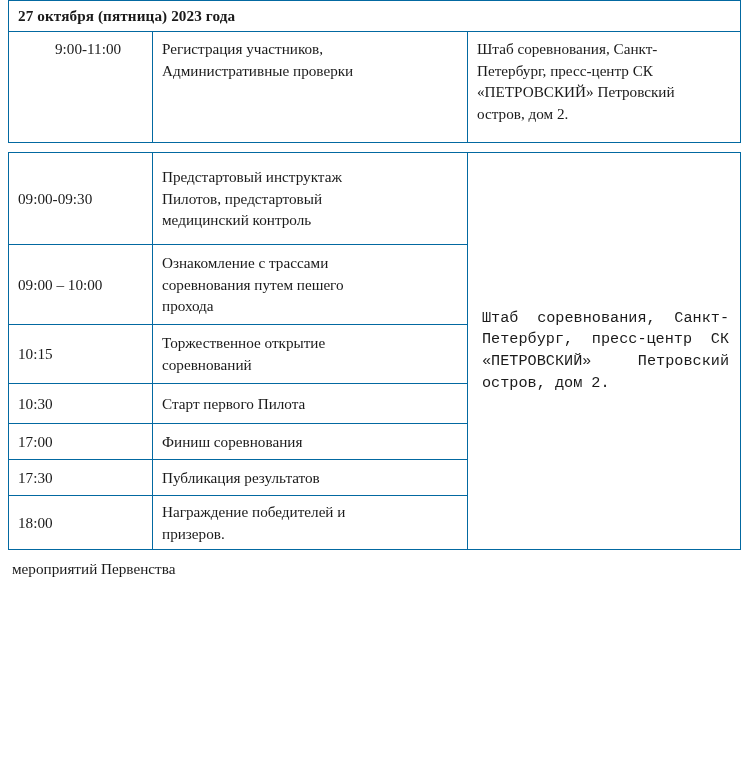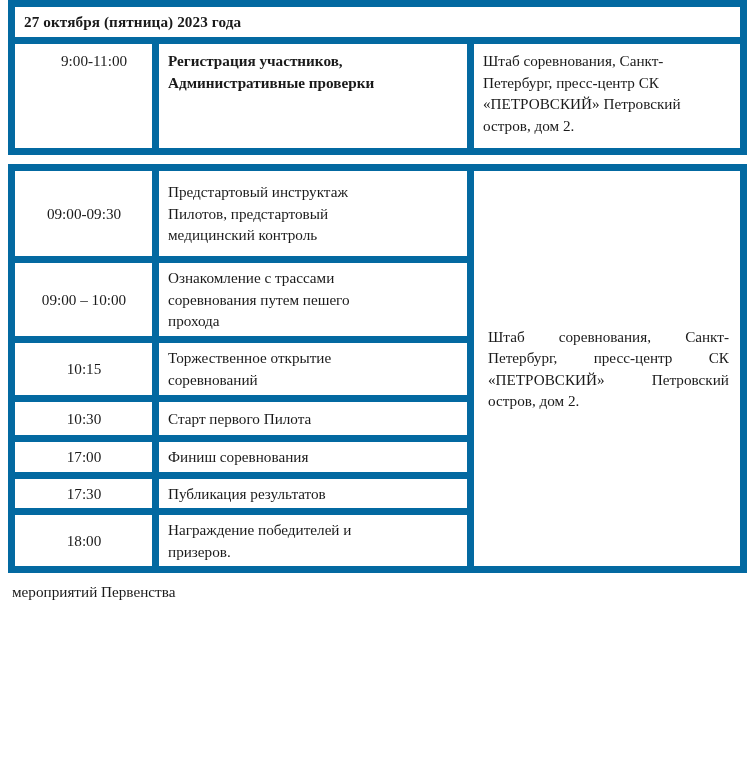--- a/index.html
+++ b/index.html
@@ -25,56 +25,57 @@
   
   table.sched {
     border-collapse: collapse;
     table-layout: fixed;
     width: 732px;
     margin: 0 0 0 8px;
     font-size: 15.2px;
     line-height: 1.42;
   }
   table.sched td {
-    border: 7px solid #0369a1;
+    border: 1px solid #0369a1;
     padding: 4px 8px 4px 9px;
     vertical-align: top;
   }
 
   col.c-time  { width: 144px; }
   col.c-event { width: 315px; }
   col.c-place { width: 273px; }
 
   
   td.day-header {
     font-weight: bold;
     letter-spacing: 0.1px;
     padding: 4px 8px 5px 9px;
     height: 22px;
     vertical-align: middle;
   }
 
   
   .t1 td.time      { vertical-align: top; padding-top: 6px; padding-left: 46px; }
-  .t1 td.event     { vertical-align: top; padding-top: 6px; font-weight: bold; }
+  .t1 td.event     { vertical-align: top; padding-top: 6px; }
   .t1 td.place     { vertical-align: top; padding-top: 6px; }
   .t1 td.event.ctr { text-align: center; }
 
   .r1-h { height: 111px; }
   .r2-h { height: 90px; }
 
   
-  .t2 td.time  { vertical-align: middle; text-align: center; }
+  .t2 td.time  { vertical-align: middle; }
   .t2 td.event { vertical-align: middle; }
   .t2 td.place {
     vertical-align: middle;
     text-align: justify;
     text-align-last: left;
     padding-left: 14px;
     padding-right: 11px;
+    font-family: Liberation Mono, monospace;
   }
 
   .g1 { height: 92px; }
   .g2 { height: 80px; }
   .g3 { height: 59px; margin-left: 6px; }
   .g4 { height: 40px; padding-left: 44px; }
   .g5 { height: 36px; font-family: Liberation Serif, serif; }
   .g6 { height: 36px; }
   .g7 { height: 54px; }
 

